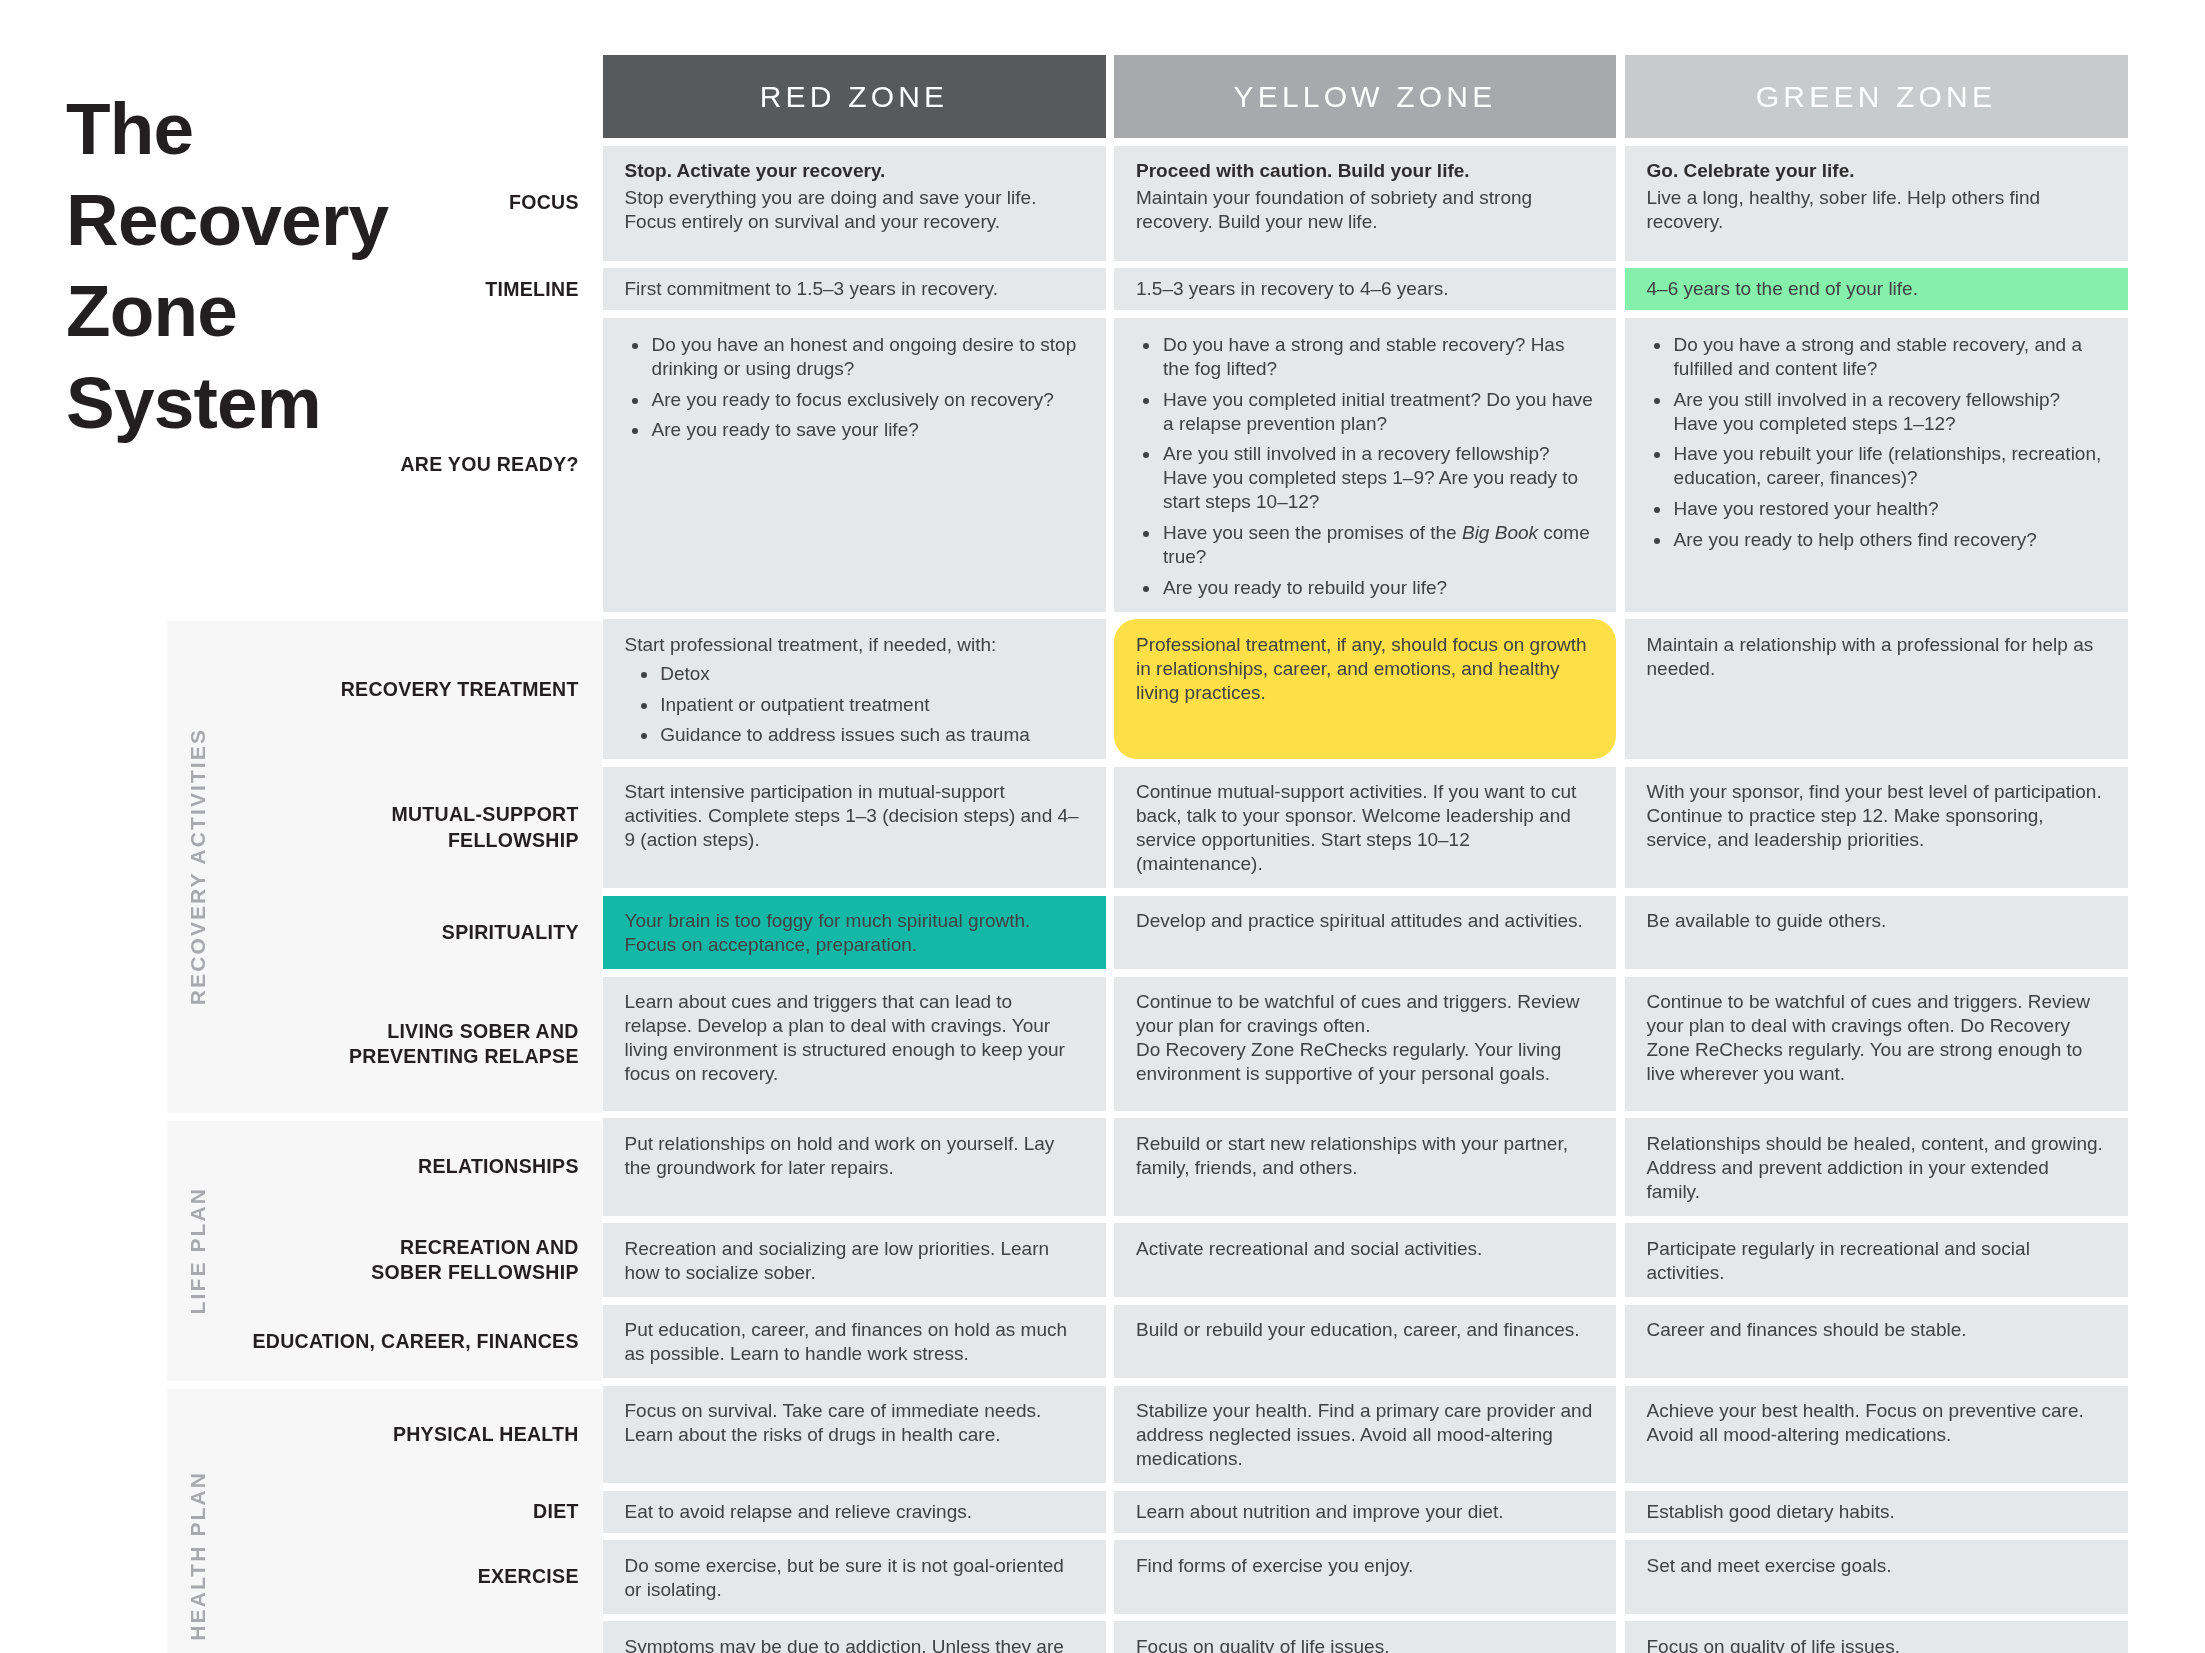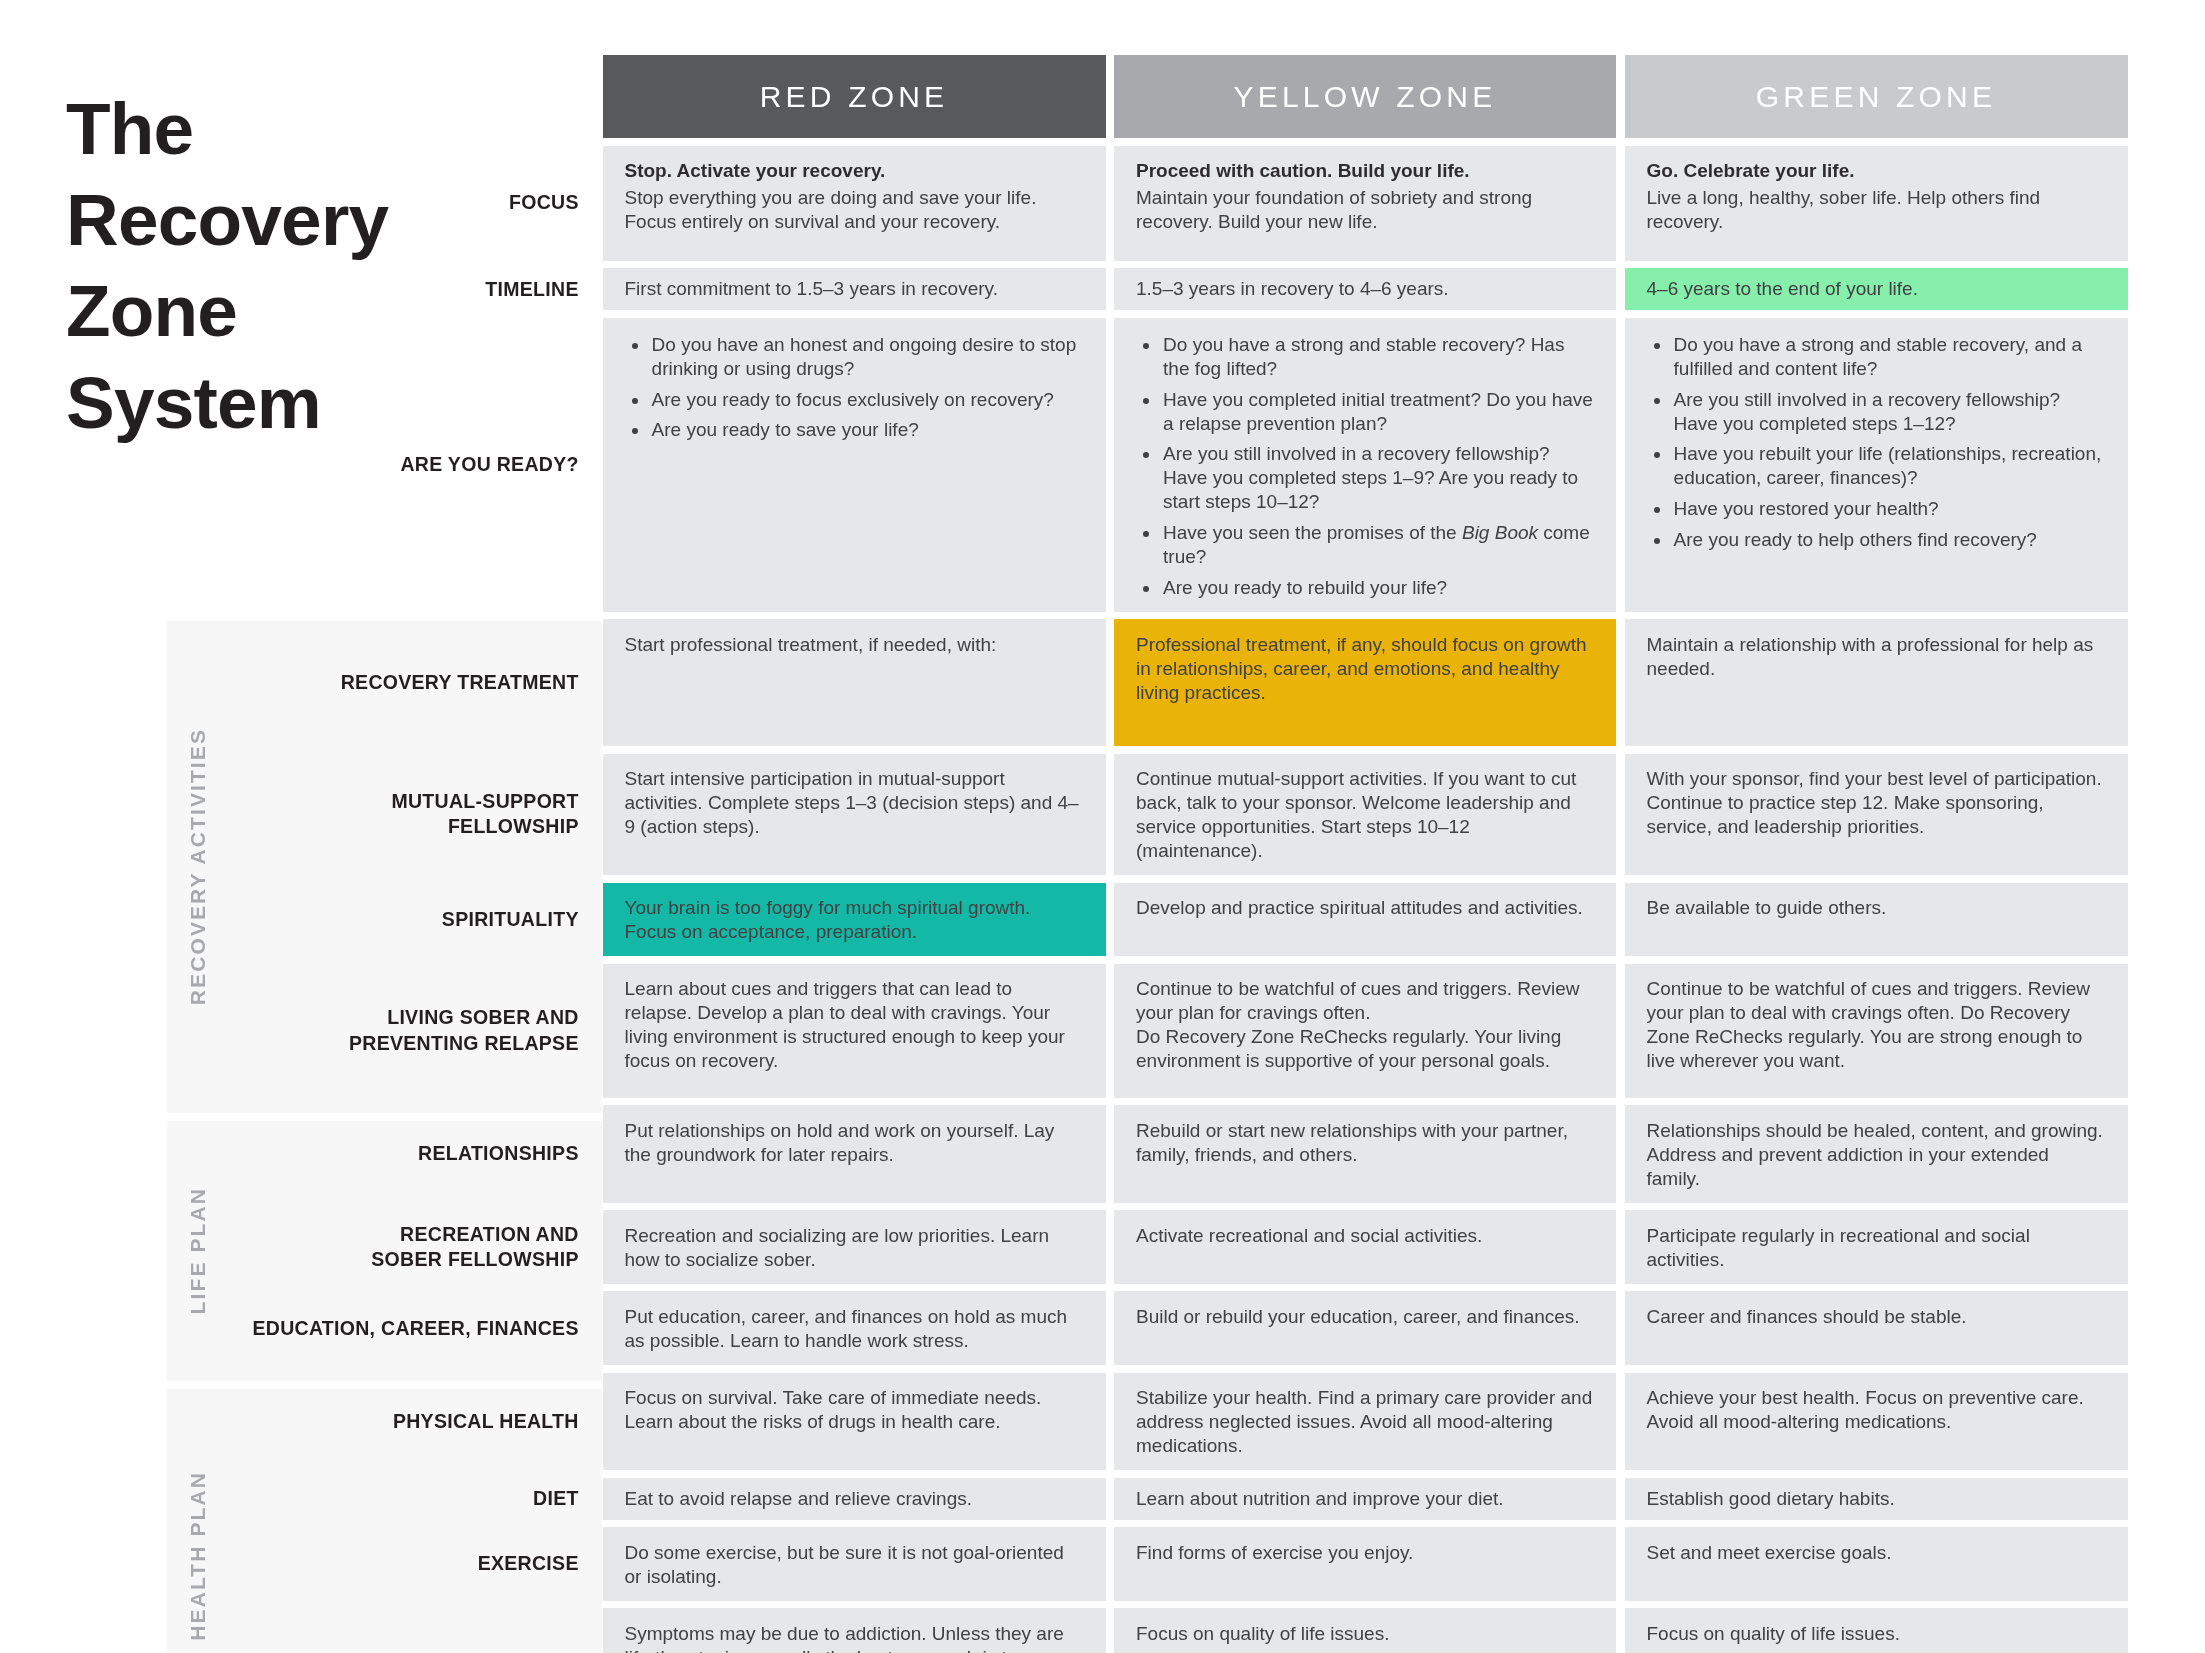--- a/index.html
+++ b/index.html
@@ -144,22 +144,27 @@
         <li>Have you restored your health?</li>
         <li>Are you ready to help others find recovery?</li>
       </ul>
     </div>
 
     <div class="rowlabel">
         <span>RECOVERY TREATMENT</span>
       </div>
     <div class="cell" style="background: rgb(230, 231, 232);">
       <span class="intro">Start professional treatment, if needed, with:</span>
-    </div>
-    <div class="cell" style="background: #eab308;">
+      <ul class="bullets indent">
+        <li>Detox</li>
+        <li>Inpatient or outpatient treatment</li>
+        <li>Guidance to address issues such as trauma</li>
+      </ul>
+    </div>
+    <div class="cell" style="background: #fde047; border-radius: 23px;">
         <span class="body">Professional treatment, if any, should focus on growth in relationships, career, and emotions, and healthy living practices.</span>
       </div>
     <div class="cell" style="background: rgb(230, 231, 232);">
         <span class="body">Maintain a relationship with a professional for help as needed.</span>
       </div>
 
     <div class="rowlabel">
       <span>MUTUAL-SUPPORT</span>
       <span>FELLOWSHIP</span>
     </div>

